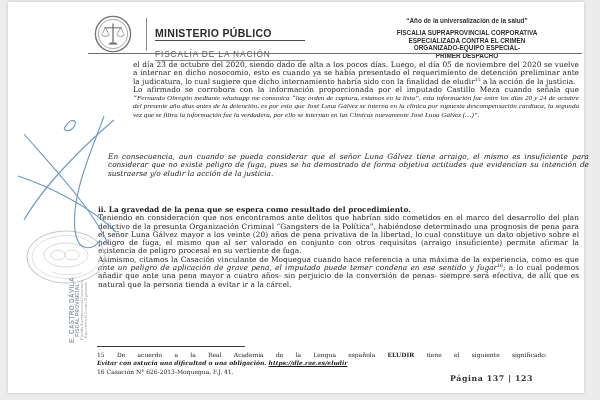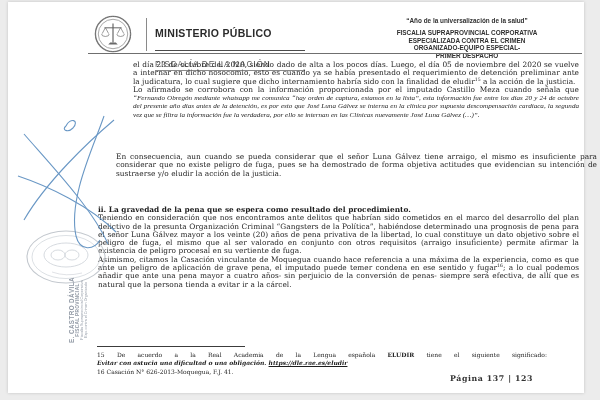--- a/index.html
+++ b/index.html
@@ -12,38 +12,38 @@
     position:absolute;left:8px;top:2px;width:576px;height:391px;
     background:#ffffff;box-shadow:0 0 3px rgba(0,0,0,.18);
   }
   .abs{position:absolute;}
 
   
   .emblem{left:86px;top:13px;width:38px;height:38px;}
   .hdr-divider{left:138px;top:16px;width:0;height:33px;border-left:1px solid #8a8a8a;}
   .ministry{left:147px;top:25px;width:150px;}
   .m1{font-weight:bold;font-size:10.5px;letter-spacing:.3px;color:#2b2b2b;
-      border-bottom:1.3px solid #4c4c4c;padding-bottom:11px;white-space:nowrap;}
+      border-bottom:1.3px solid #4c4c4c;padding-bottom:1px;white-space:nowrap;}
   .m2{font-size:8.3px;color:#5a5a5a;letter-spacing:.9px;margin-top:8px;
       border-bottom:1px solid #8a8a8a;padding-bottom:1px;white-space:nowrap;}
   .hdr-right{left:340px;top:15px;width:238px;text-align:center;color:#303030;}
   .motto{font-size:6.4px;font-weight:bold;margin-bottom:5px;}
   .office{font-size:6.4px;font-weight:bold;line-height:7.6px;}
   .office span{display:block;}
   .hdr-rule{left:80px;top:51px;width:494px;height:1px;background:#6f6f6f;}
 
   
   .doc{font-family:"DejaVu Serif", serif;color:#1d1d1d;text-align:justify;}
   .block1{left:125px;top:59px;width:446px;font-size:7.4px;line-height:8.3px;}
   .quote{font-style:italic;font-size:7.1px;font-family:Liberation Serif, serif;}
-  .block2{left:108px;top:151px;width:481px;font-size:7.4px;line-height:8.3px;}
+  .block2{left:100px;top:151px;width:481px;font-size:7.4px;line-height:8.3px;font-style:italic;}
   .block3{left:90px;top:204px;width:481px;font-size:7.4px;line-height:8.3px;}
   .h2{font-weight:bold;}
   sup{font-size:4.6px;line-height:0;}
-  .it{}
+  .it{font-style:italic;}
 
   
   .fn-rule{left:89px;top:344px;width:148px;height:1px;background:#3c3c3c;}
   .fn{font-family:"DejaVu Serif", serif;color:#222;font-size:6px;}
   .fn15{left:89px;top:349px;width:450px;}
   .fn15-l1{text-align:justify;text-align-last:justify;}
   .fn15-l2{font-weight:bold;font-style:italic;margin-top:1px;}
   .fn-link{color:#1d1d1d;text-decoration:underline;font-weight:bold;font-style:italic;cursor:pointer;}
   .fn16{left:89px;top:366px;width:300px;}
   .pagenum{left:370px;top:372px;width:155px;text-align:right;

